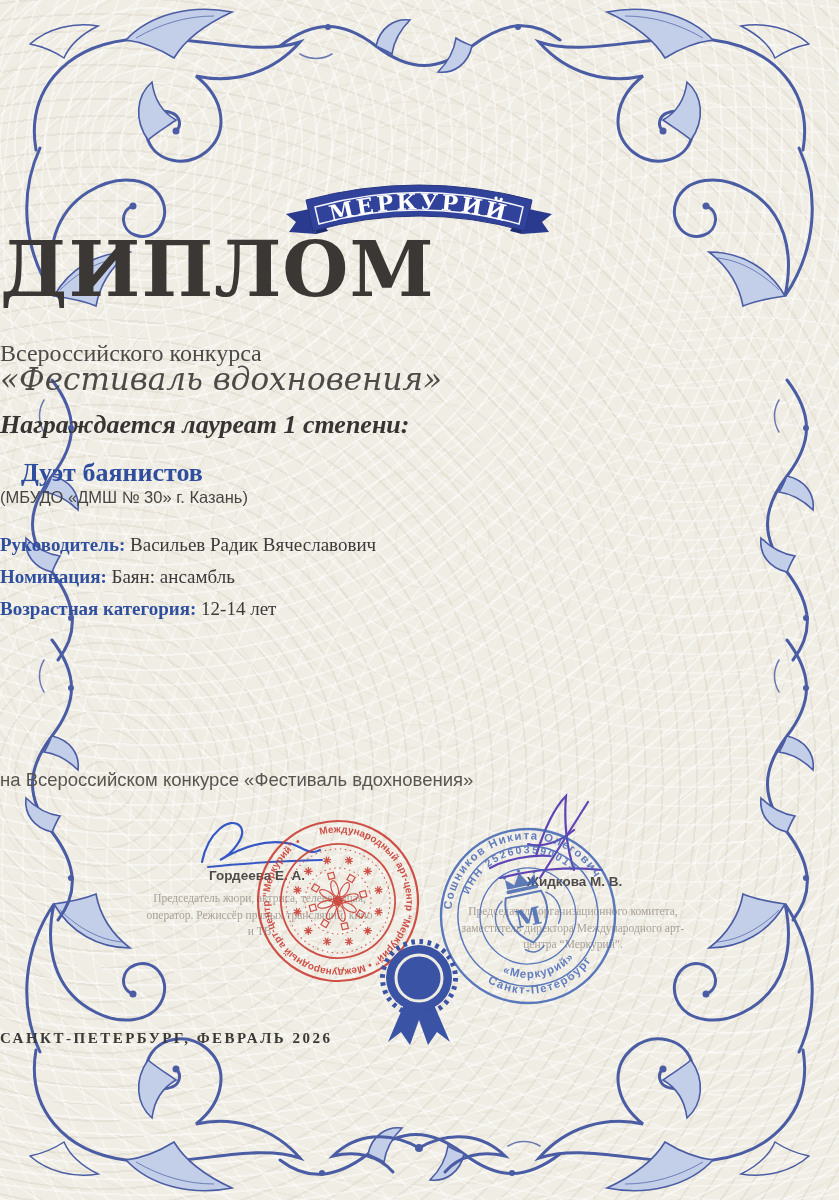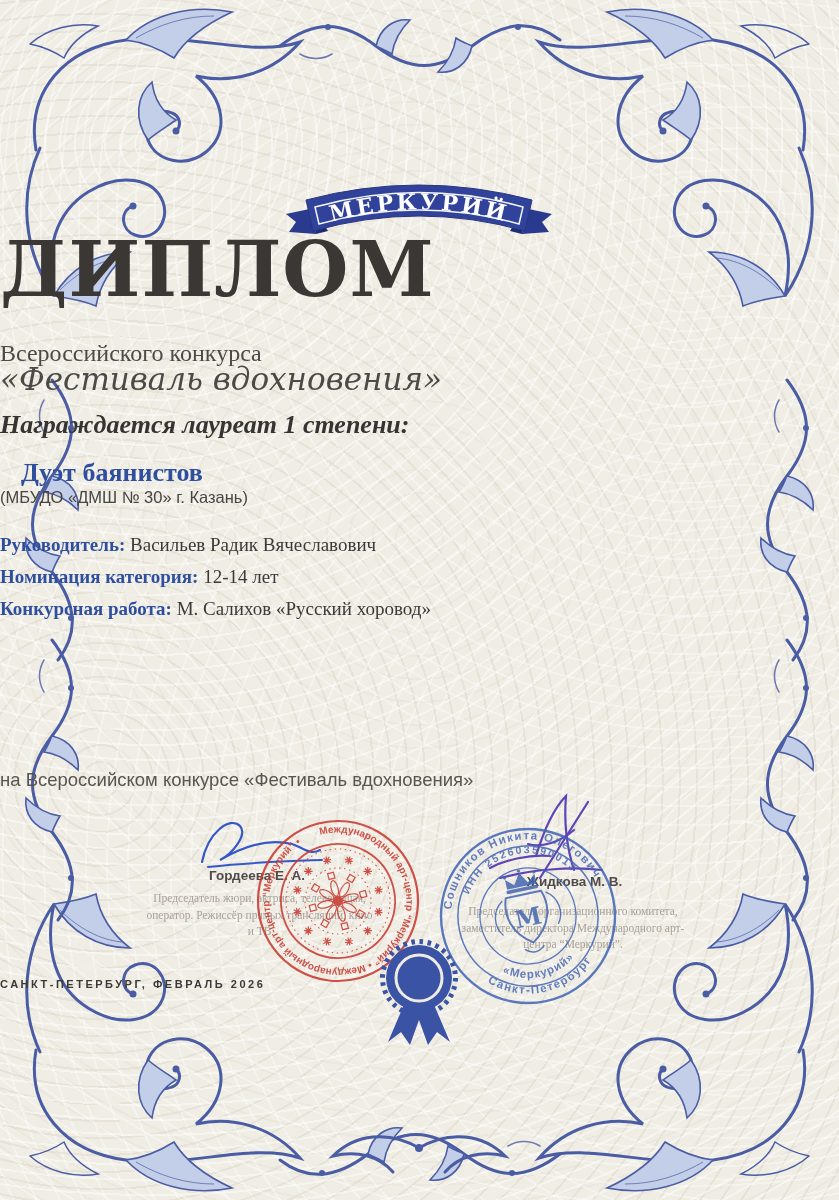--- a/index.html
+++ b/index.html
@@ -30,21 +30,21 @@
   .recipient{top:458px; font-family:"Liberation Serif",serif; font-weight:bold; font-size:26px; color:#2f4f9e;padding-left:21px;}
   .affil{top:488px; font-size:16.5px; color:#474542;}
   .fields{top:529px; font-family:"Liberation Serif",serif; font-size:19px; color:#3c3a38; line-height:32px;}
   .fields .lbl{font-weight:bold; color:#2f4f9e;}
   .closing{top:768px; font-size:18.5px; color:#58554f; line-height:23px;}
   .sig-name{font-weight:bold; font-size:13.5px; color:#4e4b48; position:absolute; text-align:center;}
   .sig-role{font-size:11.5px; color:#a8a29a; line-height:1.45; position:absolute; text-align:center;font-family:Liberation Serif, serif;}
   .sig-svg{position:absolute;}
   .stamp{position:absolute;}
   .medal{position:absolute; left:374px; top:938px;}
-  .footer{top:978px; font-family:Liberation Sans, sans-serif; font-weight:bold; font-size:11px;
+  .footer{top:1030px; font-family:Liberation Serif, serif; font-weight:bold; font-size:15px;
           letter-spacing:2.5px; color:#3b3936;}
 </style>
 </head>
 <body>
 
 <div class="page">
 
   <svg class="frame orn" width="839" height="1200" viewBox="0 0 839 1200" aria-hidden="true">
     <defs>
       <g id="corner">
@@ -104,26 +104,26 @@
   <div class="abs award">Награждается лауреат 1 степени:</div>
   <div class="abs recipient">Дуэт баянистов</div>
   <div class="abs affil">(МБУДО «ДМШ № 30» г. Казань)</div>
 
   <div class="abs fields">
     <div>
       <span class="lbl">Руководитель:</span>
       <span>Васильев Радик Вячеславович</span>
     </div>
     <div>
-      <span class="lbl">Номинация категория:</span>
-      <span>12-14 лет</span>
+      <span class="lbl">Номинация:</span>
+      <span>Баян: ансамбль</span>
     </div>
     <div>
-      <span class="lbl">Конкурсная работа:</span>
-      <span>М. Салихов «Русский хоровод»</span>
+      <span class="lbl">Возрастная категория:</span>
+      <span>12-14 лет</span>
     </div>
   </div>
 
   <div class="abs closing">
     <div>на Всероссийском конкурсе «Фестиваль вдохновения»</div>
   </div>
 
   <svg class="sig-svg" style="left:190px; top:810px;" width="150" height="70" viewBox="0 0 150 70">
     <g fill="none" stroke="#3558c6" stroke-width="2.2" stroke-linecap="round">
       <path d="M12,52 C18,22 40,6 50,16 C58,25 42,44 30,50 C52,37 78,28 102,34 C112,37 120,46 130,40"></path>

